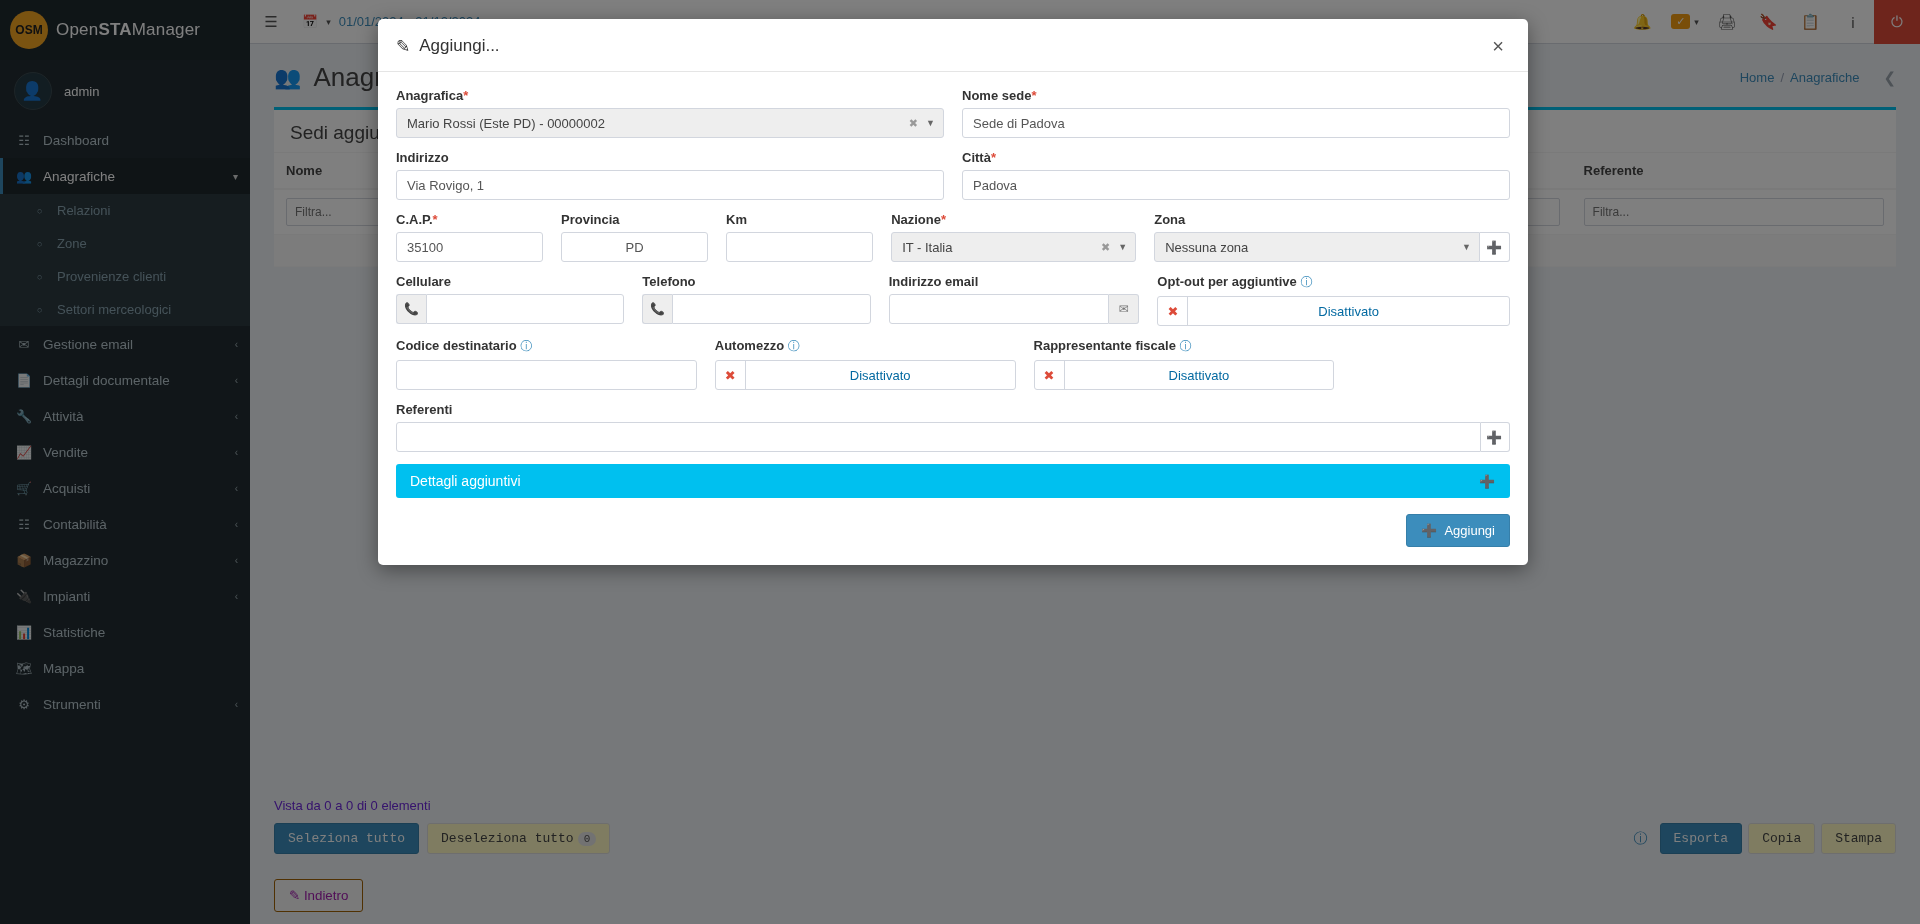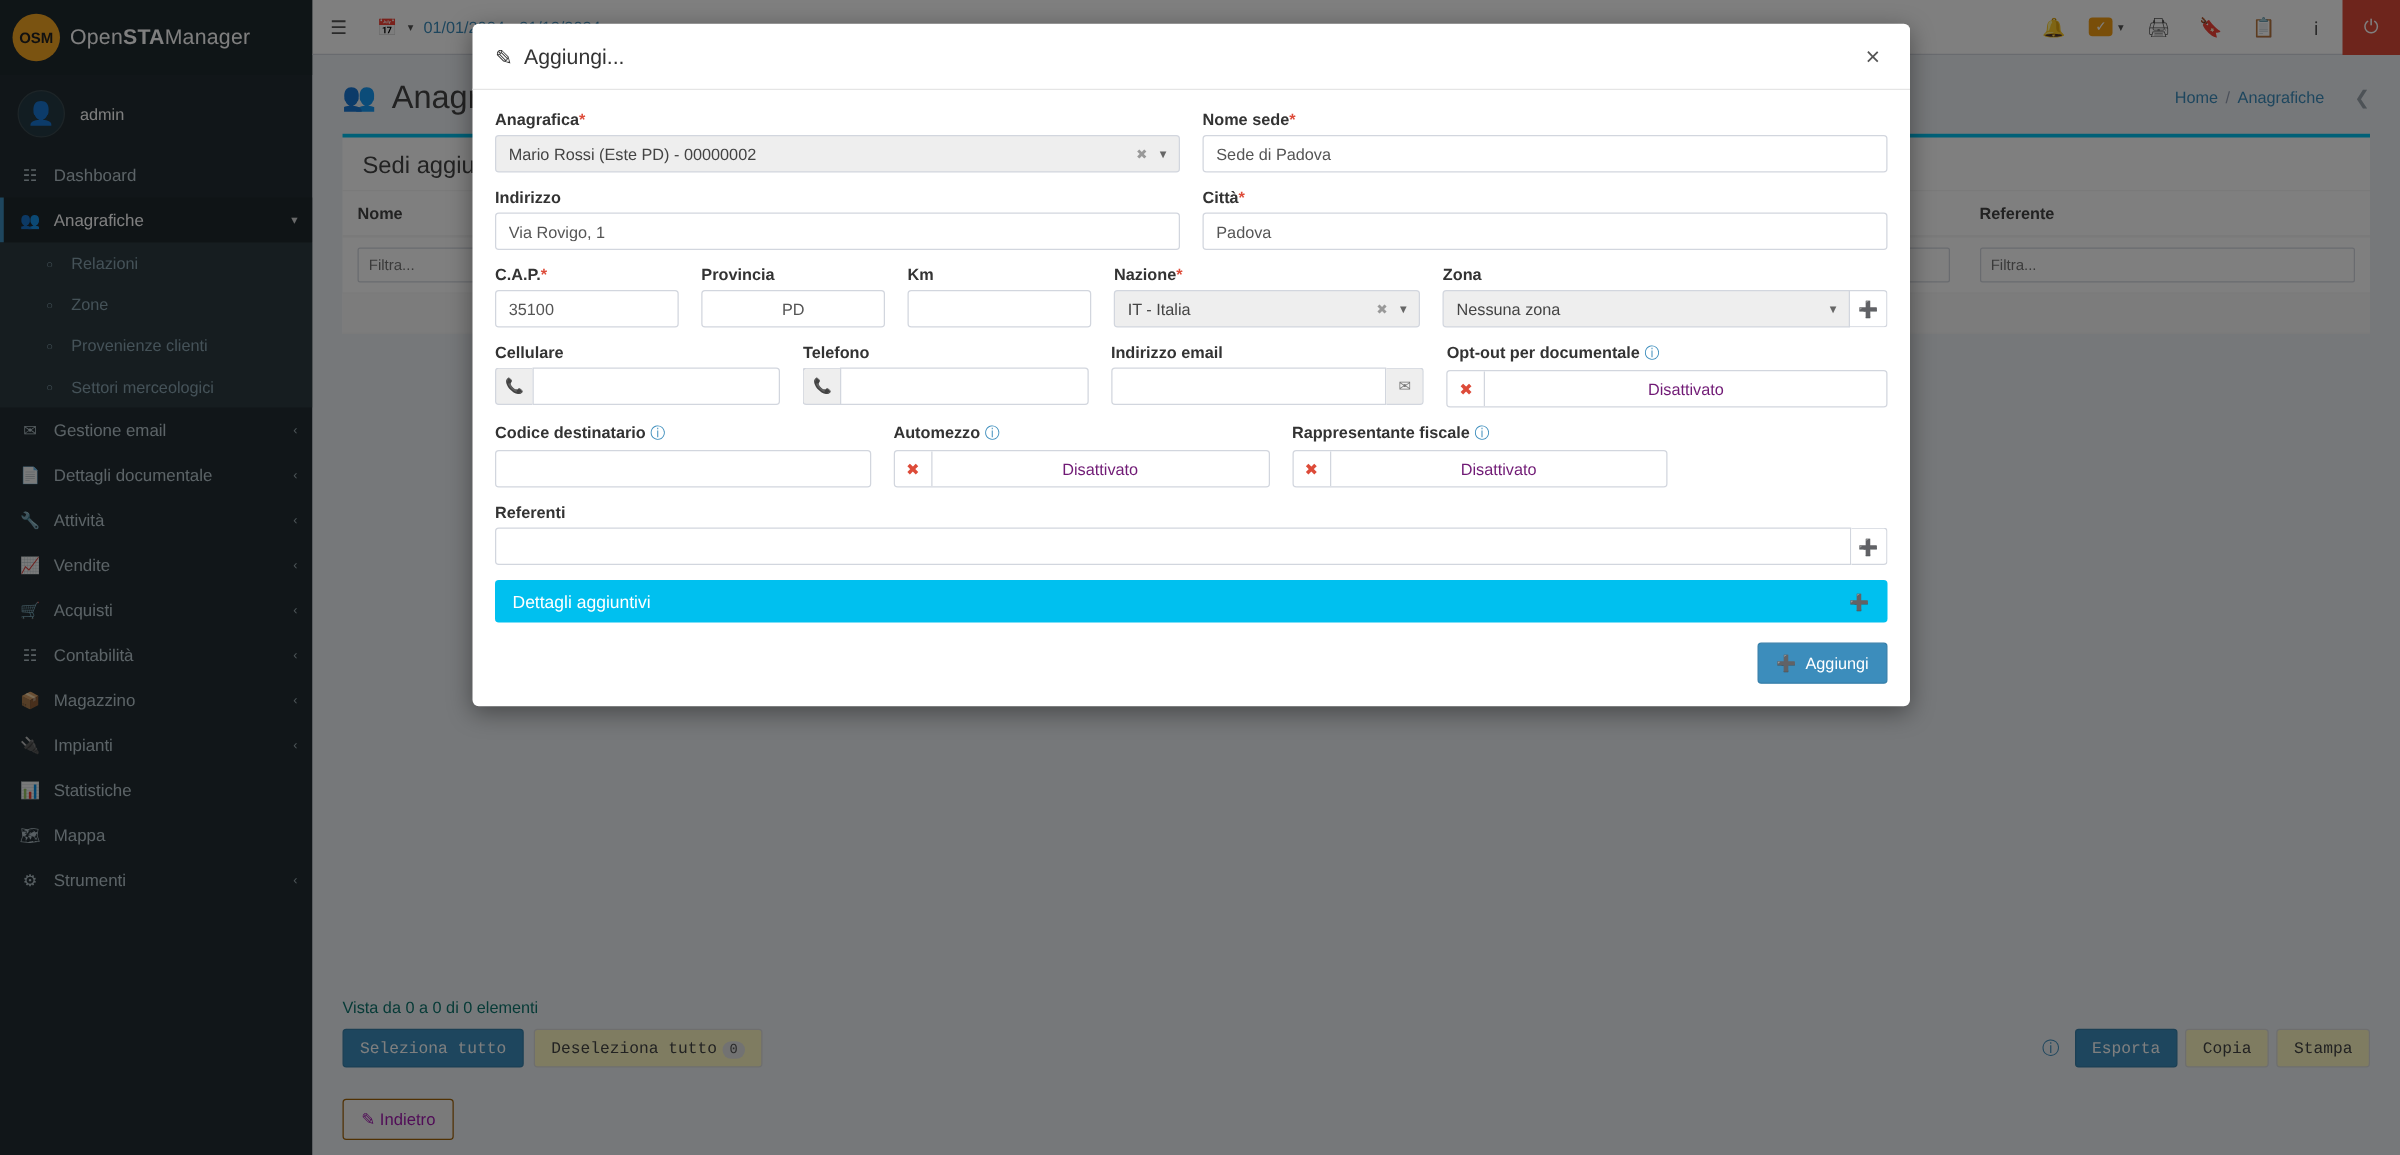--- a/index.html
+++ b/index.html
@@ -88,21 +88,21 @@
     text-align: left; font-size: 13px; color: #444; font-weight: bold;
     padding: 10px 12px; border-top: 1px solid #f4f4f4; border-bottom: 2px solid #f4f4f4;
   }
   table.grid td { padding: 8px 12px; border-bottom: 1px solid #f4f4f4; }
   .filter-input {
     width: 100%; height: 28px; border: 1px solid #d2d6de; border-radius: 2px;
     padding: 0 8px; font-size: 12px; color: #555; font-family: inherit;
   }
   .empty-row td { text-align: center; color: #666; padding: 22px 0; background: #f9f9f9; font-size: 13px;}
 
-  .table-foot { display:flex; align-items:center; padding: 12px 24px 0 24px; color: #0f766e; font-size: 13px;}
+  .table-foot { display:flex; align-items:center; padding: 12px 24px 0 24px; color: #6d28d9; font-size: 13px;}
   .footer-actions { display: flex; gap: 8px; padding: 10px 24px; align-items: center; }
   .btn { border: 1px solid transparent; border-radius: 3px; font-size: 13px; padding: 7px 13px; cursor: pointer;
          font-family: Liberation Mono, monospace; }
   .btn-primary { background: #3c8dbc; border-color: #367fa9; color: #fff; }
   .btn-default { background: #fef9c3; border-color: #ddd; color: #444; }
   .badge-cnt { background: #e4e4e4; border-radius: 9px; padding: 1px 6px; font-size: 11px; color: #555; margin-left: 4px;}
   .right-actions { margin-left: auto; display: flex; gap: 6px; align-items: center; }
   .help-ic { color: #3c8dbc; font-size: 14px; margin-right: 6px; }
   .bottom-bar { position: absolute; left: 0; right: 0; bottom: 0; padding: 12px 24px; }
   .btn-back { background: #f4f4f4; border: 1px solid #a16207; color: #a21caf; border-radius: 3px; padding: 8px 14px; }
@@ -153,21 +153,21 @@
   .ig-input { flex: 1; height: 30px; border: 1px solid #d2d6de; border-radius: 0; padding: 0 8px;
               font-size: 13px; font-family: inherit; color: #555; }
   .ig-input.l0 { border-radius: 0 3px 3px 0; }
   .ig-input.r0 { border-radius: 3px 0 0 3px; }
   .toggle-off {
     display: flex; width: 100%; height: 30px; border: 1px solid #d2d6de; border-radius: 3px; overflow: hidden;
   }
   .toggle-off .x { width: 30px; display:flex; align-items:center; justify-content:center;
                    color: #dd4b39; font-size: 13px; border-right: 1px solid #d2d6de; }
   .toggle-off .lbl { flex: 1; display: flex; align-items: center; justify-content: center;
-                     color: #701a75; font-size: 13px; }
+                     color: #0369a1; font-size: 13px; }
   .plus-btn {
     width: 30px; height: 30px; border: 1px solid #d2d6de; background: #fff; border-radius: 3px;
     display: flex; align-items: center; justify-content: center; color: #444; cursor: pointer; font-size: 13px;
     margin-left: 6px;
   }
   .plus-btn.attached { border-radius: 0 3px 3px 0; border-left: none; margin-left: 0; }
   .accordion {
     background: #00c0ef; color: #fff; border-radius: 3px; height: 34px;
     display: flex; align-items: center; padding: 0 14px; font-size: 14px; margin-top: 6px;
   }
@@ -483,21 +483,21 @@
           </div>
         </div>
         <div class="fg" style="width:22.5%">
           <label><span>Indirizzo email</span></label>
           <div class="input-group">
             <input class="ig-input r0" value="" style="">
             <div class="ig-addon right">✉</div>
           </div>
         </div>
         <div class="fg" style="flex:1">
-          <label><span>Opt-out per documentale</span> <span class="q">ⓘ</span></label>
+          <label><span>Opt-out per aggiuntive</span> <span class="q">ⓘ</span></label>
           <div class="toggle-off">
             <div class="x">✖</div>
             <div class="lbl">Disattivato</div>
           </div>
         </div>
       </div>
 
       <div class="row">
         <div class="fg" style="width:27%">
           <label><span>Codice destinatario</span> <span class="q">ⓘ</span></label>

